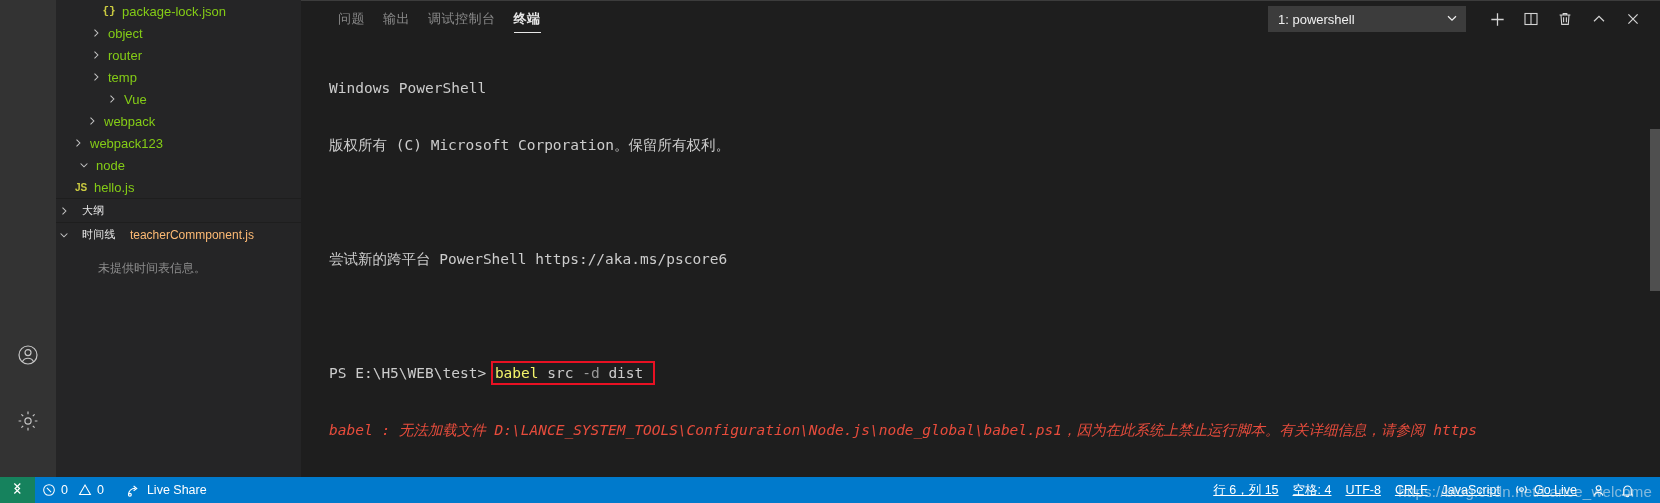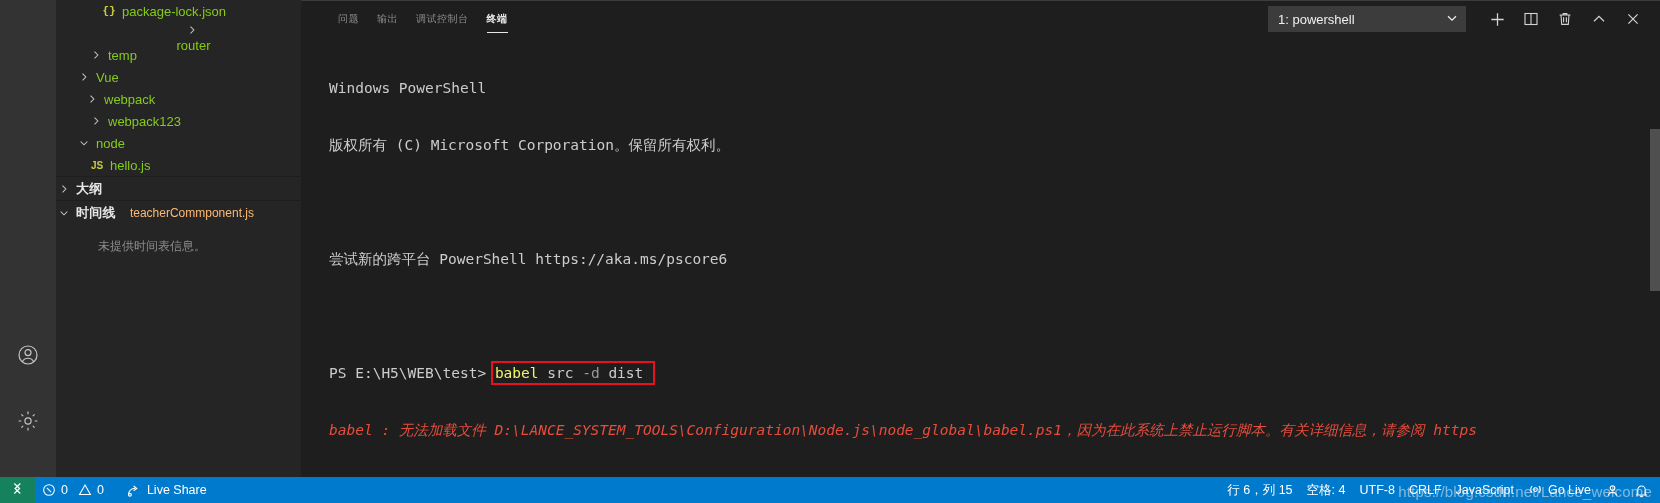--- a/index.html
+++ b/index.html
@@ -45,36 +45,36 @@
     font-size:10px; font-weight:bold;
   }
   .ico-json { color:#cbcb41; font-family:"Liberation Mono", monospace; font-size:11px; }
   .ico-js { color:#cbcb41; font-size:10px; font-weight:700; }
   .tree-label { margin-left:4px; font-size:13px; color:#84cc16; }
 
   .pane-header {
     height:24px; display:flex; align-items:center; cursor:pointer;
     border-top:1px solid #1e1e1e; background:#252526;
   }
-  .pane-title { font-size:13px; font-weight:bold; color:#e7e7e7; letter-spacing:.3px; margin-left:4px; }
+  .pane-title { font-size:11px; font-weight:normal; color:#e7e7e7; letter-spacing:.3px; margin-left:10px; }
   .pane-sub { font-size:12px; color:#fdba74; margin-left:14px; font-weight:normal; }
   .pane-empty { font-size:12px; color:#8c8c8c; padding:14px 0 0 42px; }
 
   
   .panel {
     flex:1 1 auto; min-width:0; background:#1e1e1e; display:flex; flex-direction:column;
     border-top:1px solid #3c3c3c; position:relative;
   }
   .panel-head {
     height:36px; flex:0 0 36px; display:flex; align-items:center;
     padding-left:28px; position:relative;
   }
   .panel-tabs { display:flex; align-items:flex-end; height:36px; }
   .panel-tab {
-    font-size:10px; color:#8a8a8a; letter-spacing:.5px;
+    font-size:13px; color:#8a8a8a; letter-spacing:.5px;
     padding:0 9px; height:36px; display:flex; align-items:center;
     cursor:pointer; position:relative; text-transform:none;
   }
   .panel-tab.active { color:#e7e7e7; font-weight:bold; }
   .panel-tab.active::after {
     content:""; position:absolute; left:9px; right:9px; bottom:4px;
     height:1px; background:#e7e7e7;
   }
   .panel-actions {
     position:absolute; right:10px; top:0; height:36px;
@@ -119,21 +119,21 @@
   
   .statusbar {
     height:26px; flex:0 0 26px; background:#007acc; display:flex; align-items:center;
     color:#ffffff; font-size:12.5px; position:relative;
   }
   .sb-remote {
     background:#16825d; height:26px; display:flex; align-items:center;
     padding:0 10px; cursor:pointer;
   }
   .sb-left { display:flex; align-items:center; }
-  .sb-right { position:absolute; right:4px; display:flex; align-items:center; }
+  .sb-right { position:absolute; right:18px; display:flex; align-items:center;text-decoration:underline; }
   .sb-item {
     height:26px; display:flex; align-items:center; gap:5px;
     padding:0 7px; cursor:pointer; white-space:nowrap;
   }
   .sb-item svg { display:block; }
 
   
   .watermark {
     position:absolute; right:8px; bottom:3px;
     font-size:15px; color:rgba(235,235,235,.55);
@@ -162,69 +162,77 @@
         </svg>
       </div>
     </div>
 
     <div class="sidebar">
       <div class="tree" id="file-tree">
           <div class="tree-row" style="padding-left: 44px;">
             <span class="file-ico ico-json">{}</span>
             <span class="tree-label">package-lock.json</span>
           </div>
-          <div class="tree-row" style="padding-left: 32px; flex-direction: column;">
+          <div class="tree-row" style="padding-left: 32px;">
+            <span class="twisty">
+              <svg width="12" height="12" viewBox="0 0 16 16" fill="none" stroke="currentColor" stroke-width="1.4">
+                <path d="M6 3.5 10.5 8 6 12.5"></path>
+              </svg>
+            </span>
+            <span class="tree-label">object</span>
+          </div>
+          <div class="tree-row" style="padding-left: 32px;">
             <span class="twisty">
               <svg width="12" height="12" viewBox="0 0 16 16" fill="none" stroke="currentColor" stroke-width="1.4">
                 <path d="M6 3.5 10.5 8 6 12.5"></path>
               </svg>
             </span>
             <span class="tree-label">router</span>
           </div>
           <div class="tree-row" style="padding-left: 32px;">
             <span class="twisty">
               <svg width="12" height="12" viewBox="0 0 16 16" fill="none" stroke="currentColor" stroke-width="1.4">
                 <path d="M6 3.5 10.5 8 6 12.5"></path>
               </svg>
             </span>
             <span class="tree-label">temp</span>
           </div>
+          <div class="tree-row" style="padding-left: 48px;">
+            <span class="twisty">
+              <svg width="12" height="12" viewBox="0 0 16 16" fill="none" stroke="currentColor" stroke-width="1.4">
+                <path d="M6 3.5 10.5 8 6 12.5"></path>
+              </svg>
+            </span>
+            <span class="tree-label">Vue</span>
+          </div>
+          <div class="tree-row" style="padding-left: 28px;">
+            <span class="twisty">
+              <svg width="12" height="12" viewBox="0 0 16 16" fill="none" stroke="currentColor" stroke-width="1.4">
+                <path d="M6 3.5 10.5 8 6 12.5"></path>
+              </svg>
+            </span>
+            <span class="tree-label">webpack</span>
+          </div>
+          <div class="tree-row" style="padding-left: 14px;">
+            <span class="twisty">
+              <svg width="12" height="12" viewBox="0 0 16 16" fill="none" stroke="currentColor" stroke-width="1.4">
+                <path d="M6 3.5 10.5 8 6 12.5"></path>
+              </svg>
+            </span>
+            <span class="tree-label">webpack123</span>
+          </div>
           <div class="tree-row" style="padding-left: 20px;">
             <span class="twisty">
               <svg width="12" height="12" viewBox="0 0 16 16" fill="none" stroke="currentColor" stroke-width="1.4">
-                <path d="M6 3.5 10.5 8 6 12.5"></path>
-              </svg>
-            </span>
-            <span class="tree-label">Vue</span>
-          </div>
-          <div class="tree-row" style="padding-left: 28px;">
-            <span class="twisty">
-              <svg width="12" height="12" viewBox="0 0 16 16" fill="none" stroke="currentColor" stroke-width="1.4">
-                <path d="M6 3.5 10.5 8 6 12.5"></path>
-              </svg>
-            </span>
-            <span class="tree-label">webpack</span>
-          </div>
-          <div class="tree-row" style="padding-left: 32px;">
-            <span class="twisty">
-              <svg width="12" height="12" viewBox="0 0 16 16" fill="none" stroke="currentColor" stroke-width="1.4">
-                <path d="M6 3.5 10.5 8 6 12.5"></path>
-              </svg>
-            </span>
-            <span class="tree-label">webpack123</span>
-          </div>
-          <div class="tree-row" style="padding-left: 20px;">
-            <span class="twisty">
-              <svg width="12" height="12" viewBox="0 0 16 16" fill="none" stroke="currentColor" stroke-width="1.4">
                 <path d="M3.5 6 8 10.5 12.5 6"></path>
               </svg>
             </span>
             <span class="tree-label">node</span>
           </div>
-          <div class="tree-row" style="padding-left: 32px;">
+          <div class="tree-row" style="padding-left: 16px;">
             <span class="file-ico ico-js">JS</span>
             <span class="tree-label">hello.js</span>
           </div>
         </div>
 
       <div class="pane-header">
         <span class="twisty">
           <svg width="12" height="12" viewBox="0 0 16 16" fill="none" stroke="currentColor" stroke-width="1.4">
               <path d="M6 3.5 10.5 8 6 12.5"></path>
             </svg>

